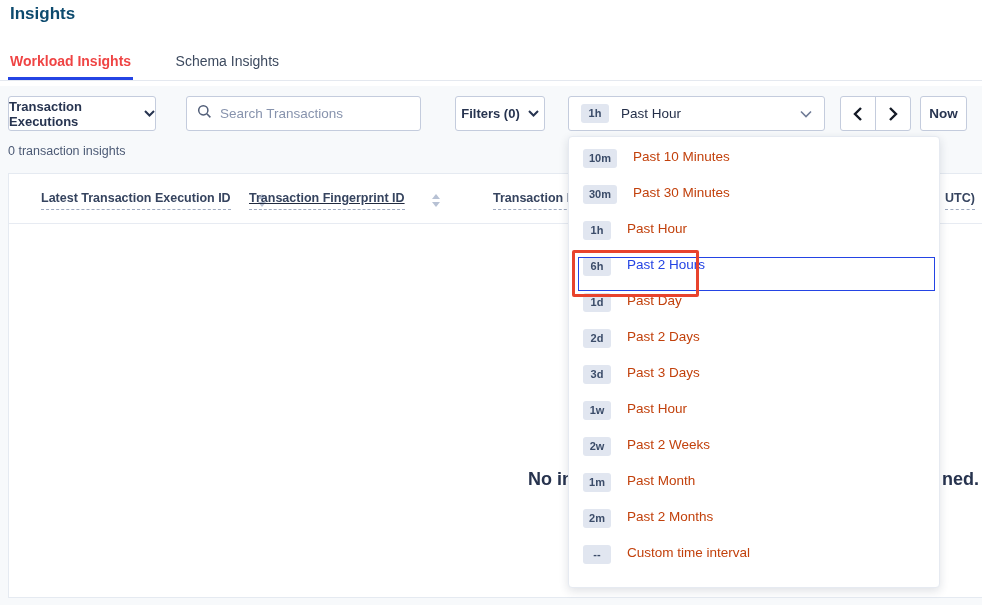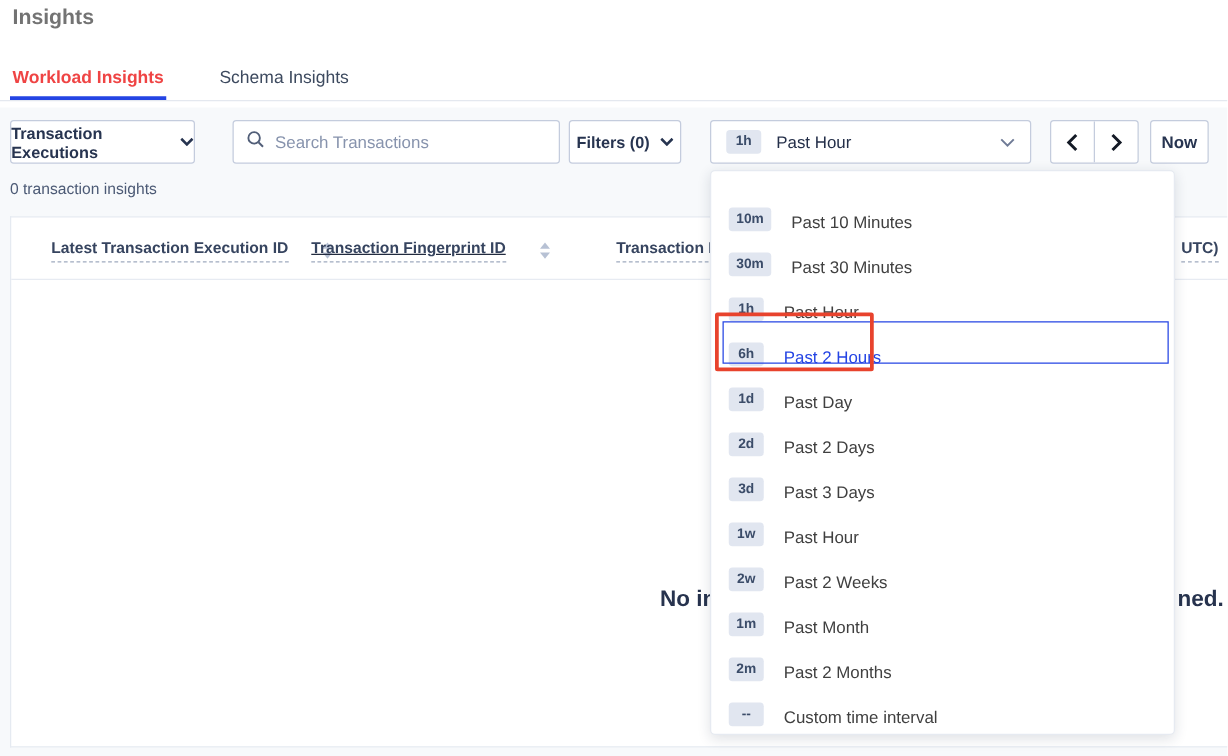--- a/index.html
+++ b/index.html
@@ -7,37 +7,37 @@
   body {
     font-family:"Liberation Sans", sans-serif;
     background:#ffffff;
     position:relative;
     overflow:hidden;
     color:#222b3f;
   }
   .content-bg { position:absolute; left:0; top:86px; width:982px; height:519px; background:#f7f9fb; }
 
   
-  .page-title { position:absolute; left:10px; top:4px; font-size:17px; font-weight:700; color:#737373; }
+  .page-title { position:absolute; left:10px; top:4px; font-size:17px; font-weight:700; color:#0c4a6e; }
   .tabbar { position:absolute; left:0; top:44px; width:982px; height:37px; border-bottom:1px solid #e4e8ef; background:#fff; }
   .tab { display:inline-block; margin-left:8px; padding:9px 2px 11px 2px; font-size:14px; color:#3d4a5f; cursor:pointer; }
   .tab.active { color:#ef4444; font-weight:700; border-bottom:3px solid #2444e4; padding-bottom:8px; }
   .tab + .tab { margin-left:36px; }
 
   
   .btn {
     position:absolute; top:96px; height:35px; background:#fff;
     border:1px solid #c4ccdd; border-radius:3px;
     display:flex; align-items:center; justify-content:center;
     font-size:13px; font-weight:700; color:#273450; cursor:pointer; gap:8px;
   }
   #type-btn { left:8px; width:148px; }
   #filters-btn { left:455px; width:90px; }
   #search-box {
-    position:absolute; left:186px; top:96px; width:262px; height:35px;
+    position:absolute; left:186px; top:96px; width:235px; height:35px;
     background:#fff; border:1px solid #c4ccdd; border-radius:3px;
     display:flex; align-items:center; padding:0 10px; gap:8px;
   }
   #search-box input {
     border:none; outline:none; flex:1; font-size:13.5px;
     font-family:"Liberation Sans", sans-serif; color:#2c3950;
   }
   #search-box input::placeholder { color:#8793ad; }
   #time-trigger {
     position:absolute; left:568px; top:96px; width:257px; height:35px;
@@ -84,23 +84,23 @@
   #empty-left { left:519px; }
   #empty-right { left:933px; }
 
   
   #dropdown {
     position:absolute; left:568px; top:136px; width:372px; height:452px;
     background:#fff; border:1px solid #e6eaf1; border-radius:4px;
     box-shadow:0 3px 10px rgba(30,40,70,0.14);
     padding:12px 0; z-index:20;
   }
-  .dd-item { height:36px; display:flex; align-items:flex-end; padding:0 14px; cursor:pointer; }
+  .dd-item { height:36px; display:flex; align-items:flex-start; padding:0 14px; cursor:pointer; }
   .dd-item .badge { margin-right:16px; }
-  .dd-item .dd-label { font-size:13.5px; color:#404040; }
+  .dd-item .dd-label { font-size:13.5px; color:#c2410c; }
   .dd-item.selected .dd-label { color:#2444e4; }
   #focus-ring {
     position:absolute; left:9px; top:120px; width:357px; height:34px;
     border:1px solid #2444e4; pointer-events:none;
   }
   #annotation-box {
     position:absolute; left:3px; top:113px; width:127px; height:47px;
     border:3px solid #e8432d; border-radius:2px; pointer-events:none; z-index:5;
   }
   .chev svg, .nav svg { display:block; }

